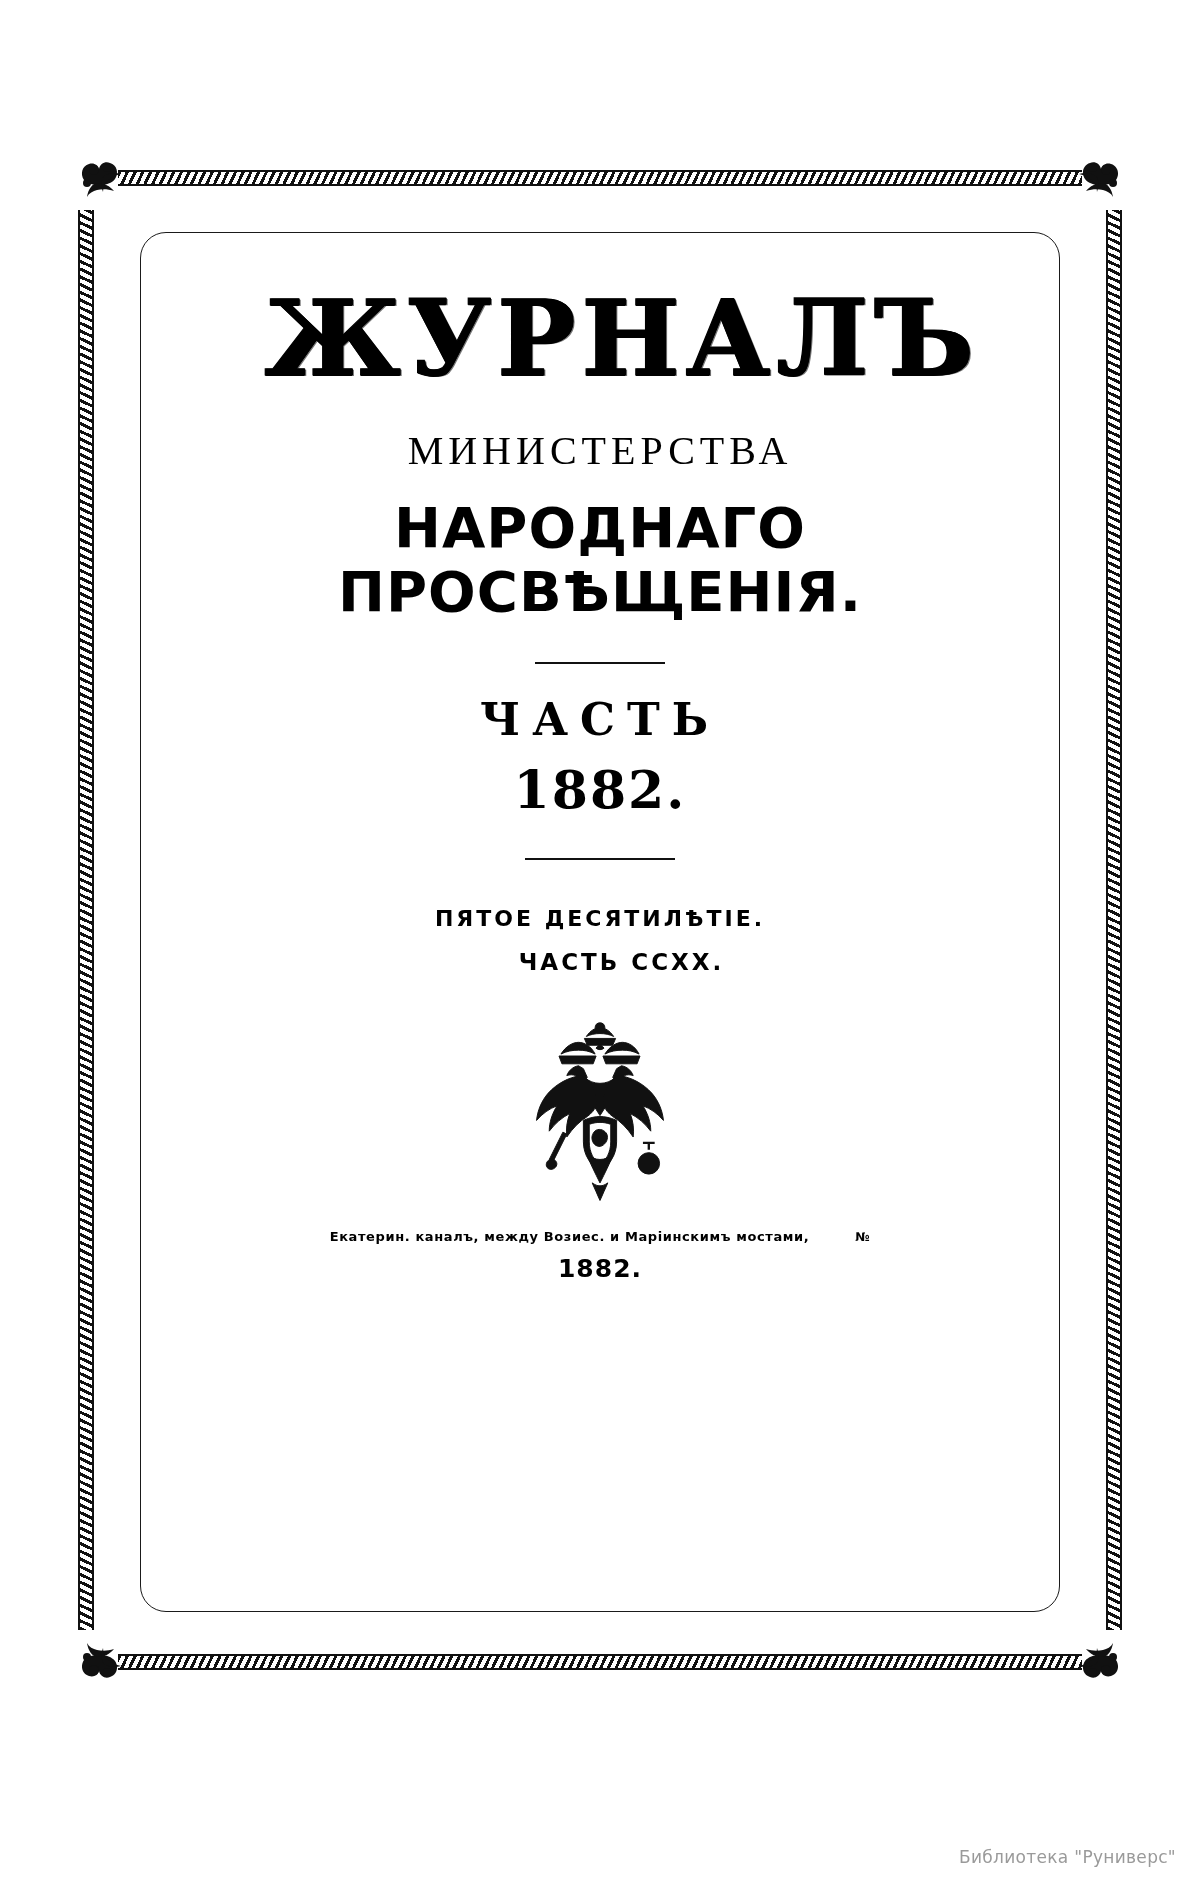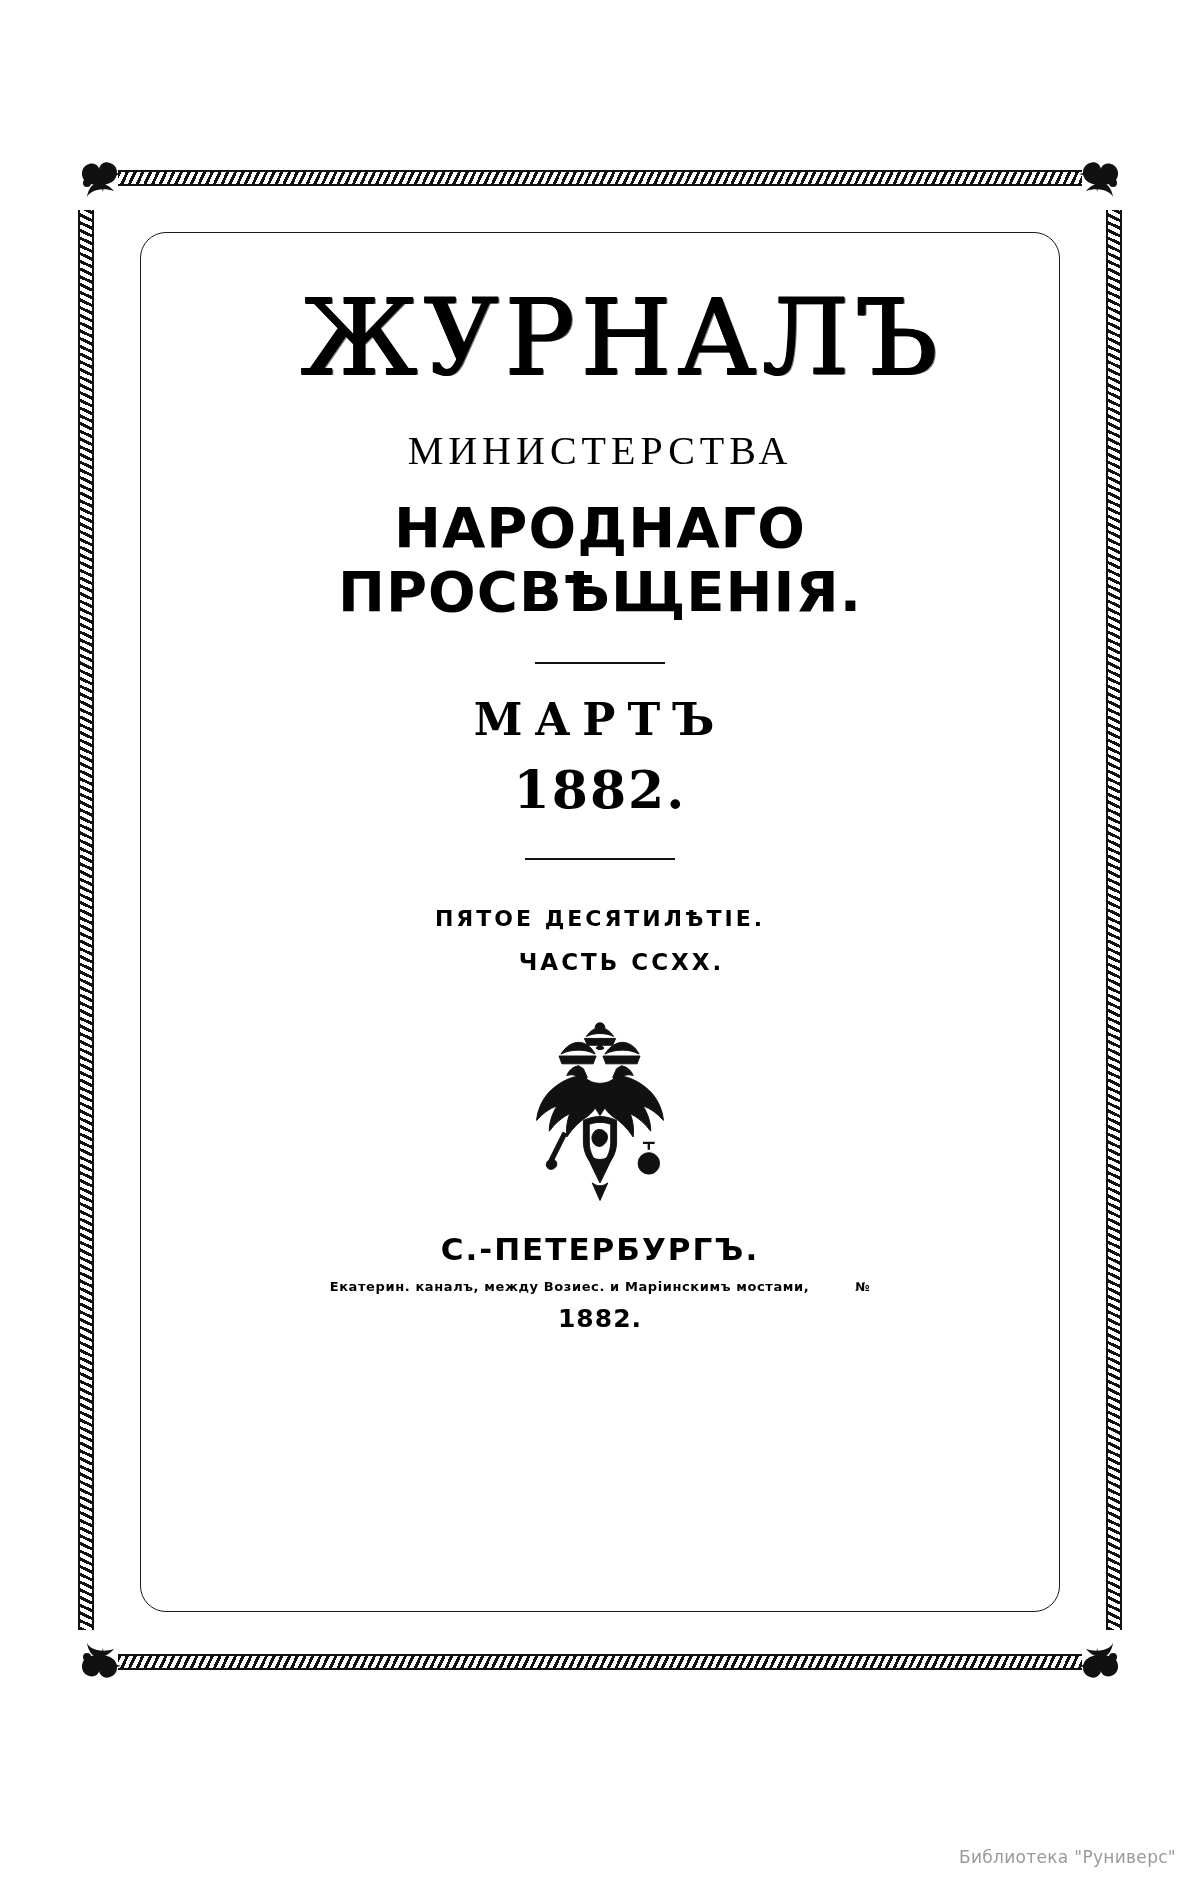--- a/index.html
+++ b/index.html
@@ -96,21 +96,21 @@
     height: 1380px;
     box-sizing: border-box;
     text-align: center;
     color: #000;
   }
 
   .t-journal {
     margin-top: 52px;
     font-family: "DejaVu Serif", serif;
     font-size: 104px;
-    font-weight: 400;
+    font-weight: 700;
     letter-spacing: 6px;
     line-height: 1.05;
     -webkit-text-stroke: 1.2px #000;
     text-shadow: 1px 0 0 #000, 0 1px 0 #000, 2px 1px 0 rgba(0,0,0,.55);
     padding-left: 44px;
   }
 
   .t-ministry {
     margin-top: 34px;
     font-family: "Liberation Serif", serif;
@@ -292,21 +292,21 @@
   <div class="content">
 
     <div class="t-journal">ЖУРНАЛЪ</div>
 
     <div class="t-ministry">МИНИСТЕРСТВА</div>
 
     <div class="t-enlightenment">НАРОДНАГО ПРОСВѢЩЕНІЯ.</div>
 
     <div class="rule"></div>
 
-    <div class="t-month">МАРТЪ</div>
+    <div class="t-month">ЧАСТЬ</div>
 
     <div class="t-year">1882.</div>
 
     <div class="rule short"></div>
 
     <div class="t-decade">ПЯТОЕ ДЕСЯТИЛѢТІЕ.</div>
 
     <div class="t-part">ЧАСТЬ CCXX.</div>
 
     <div class="emblem">
@@ -342,21 +342,20 @@
           <path d="M100 104c9 0 17 4 17 4v22c0 14-8 24-17 30-9-6-17-16-17-30v-22s8-4 17-4z" fill="#111"></path>
           <path d="M100 110c-6 0-11 2-11 2v18c0 11 5 19 11 24 6-5 11-13 11-24v-18s-5-2-11-2z" fill="#ffffff"></path>
           <path d="M96 118c4-2 9 0 11 4 2 5-1 10-5 12-4 2-9-1-10-6-1-4 1-8 4-10z" fill="#111"></path>
 
           <path d="M86 142c4 10 9 20 14 30 5-10 10-20 14-30-5 4-9 6-14 6s-9-2-14-6z"></path>
           <path d="M92 172c3 6 5 12 8 18 3-6 5-12 8-18-3 2-5 3-8 3s-5-1-8-3z"></path>
         </g>
       </svg>
     </div>
 
-    <div class="t-city">С.-ПЕТЕРБУРГЪ.</div>
 
 
     <div class="t-address-row">
       <span>Екатерин. каналъ, между Возиес. и Марiинскимъ мостами,</span>
       <span class="t-address-no">№</span>
     </div>
 
     <div class="t-bottom-year">1882.</div>
 
   </div>

